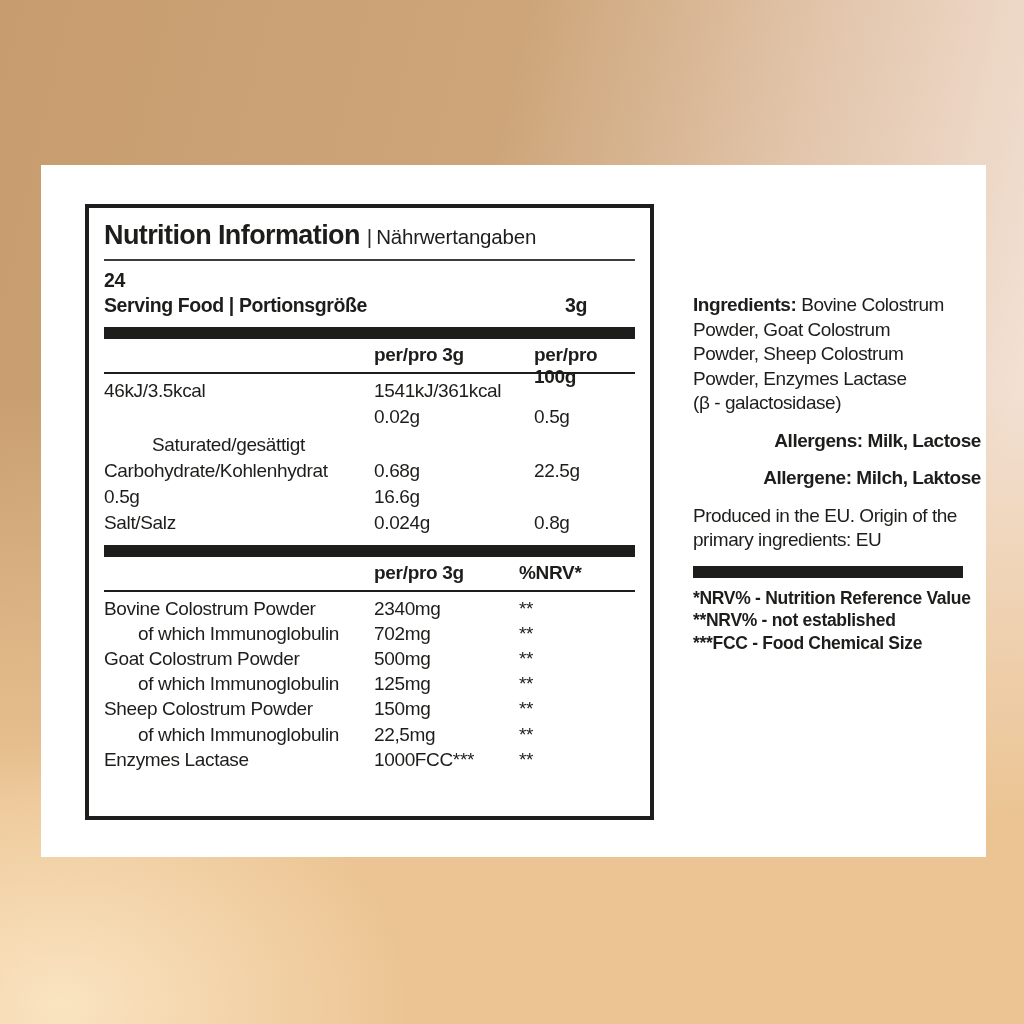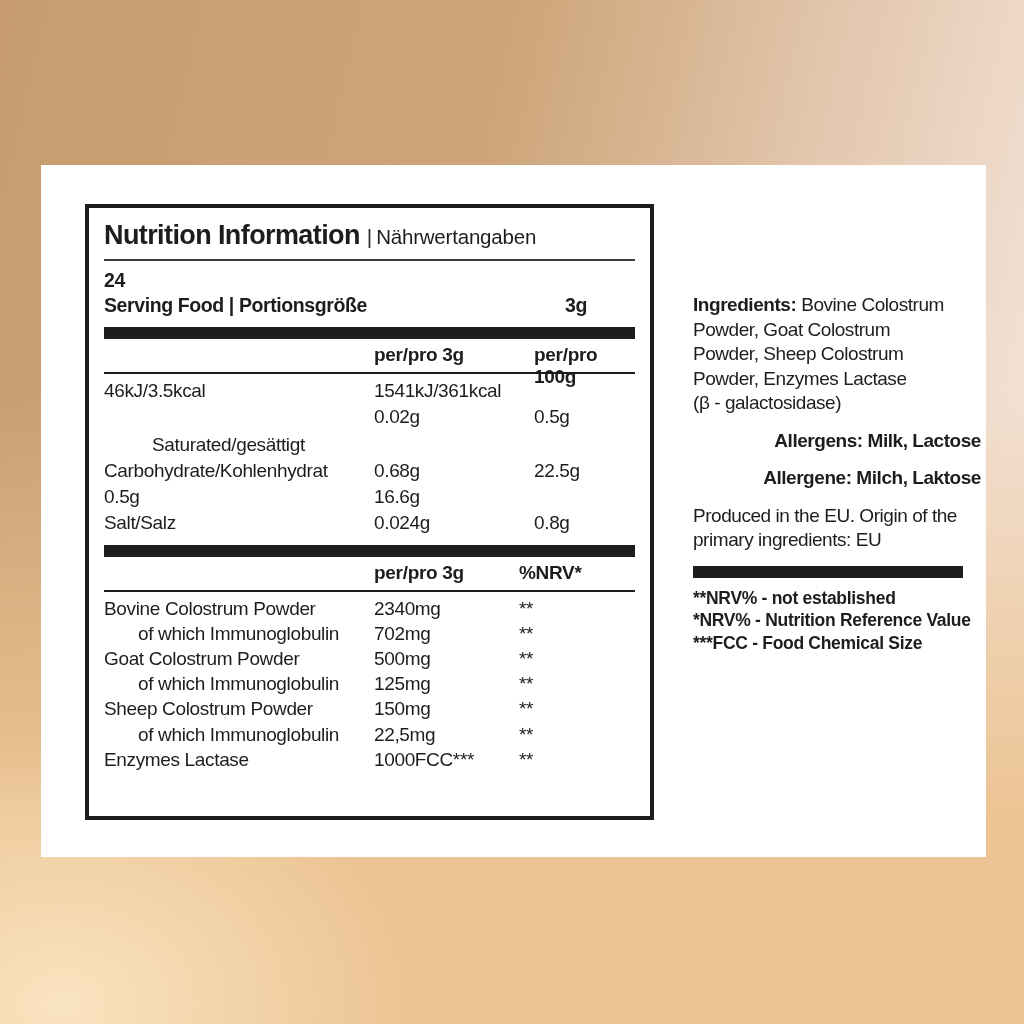--- a/index.html
+++ b/index.html
@@ -176,20 +176,20 @@
 Powder,  Goat Colostrum
 Powder, Sheep Colostrum
 Powder, Enzymes Lactase
 (β - galactosidase)</span></p>
       <p class="bold">Allergens: Milk, Lactose</p>
       <p class="bold">Allergene: Milch, Laktose</p>
       <p class="pre">Produced in the EU. Origin of the
 primary ingredients: EU</p>
       <div class="bar side-bar"></div>
       <div id="footnotes">
+          <div class="fn">*NRV% - Nutrition Reference Value</div>
           <div class="fn">**NRV% - not established</div>
-          <div class="fn">*NRV% - Nutrition Reference Value</div>
           <div class="fn">***FCC - Food Chemical Size</div>
         </div>
     </aside>
 
   </div>
 </div>
 
 </body></html>

